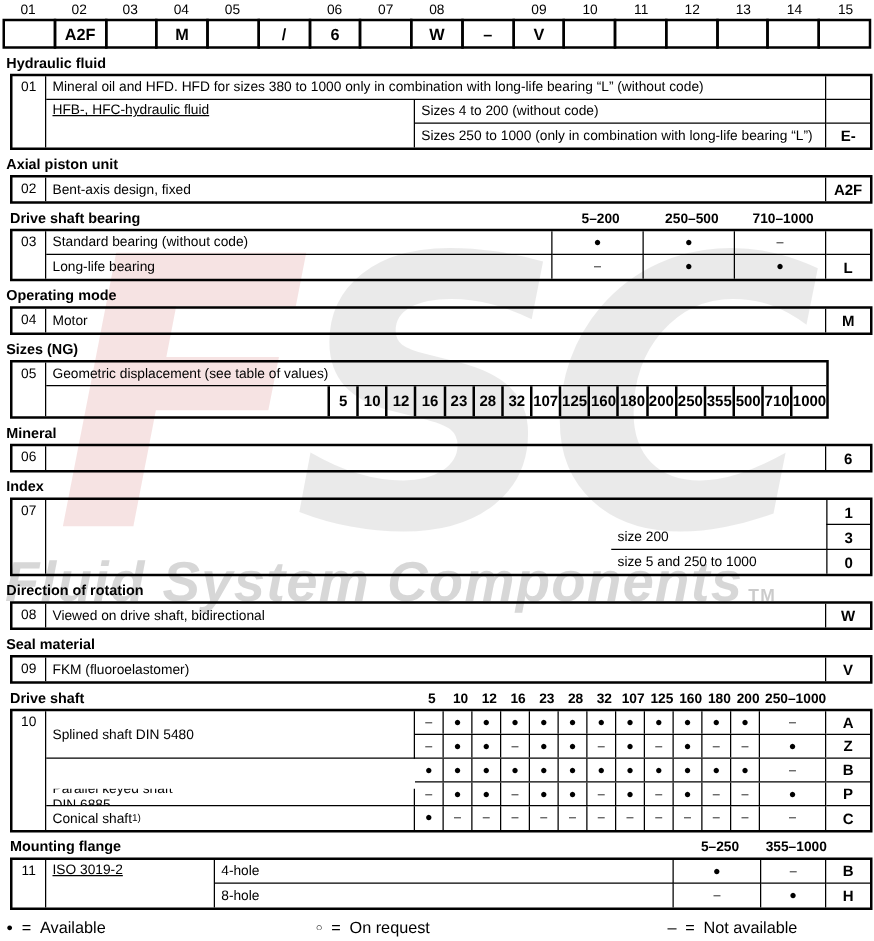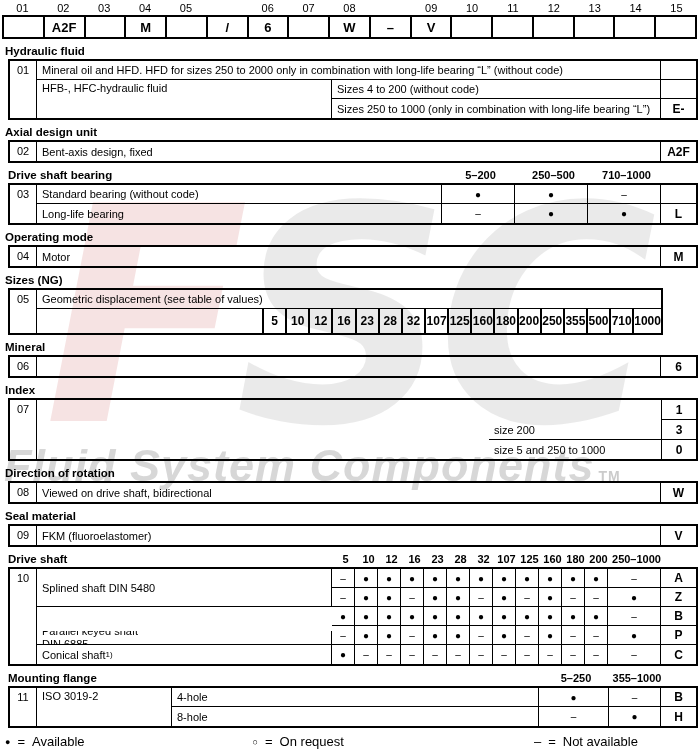--- a/index.html
+++ b/index.html
@@ -33,21 +33,21 @@
   .hdr .hc{font-weight:bold;font-size:11px;text-align:center;line-height:13px;}
   
   .tbl{display:grid;border:2px solid #000;width:690px;margin-left:8px;box-sizing:border-box;background:transparent;}
   .tbl-n{width:655px;}
   .c{display:flex;align-items:center;font-size:11px;box-sizing:border-box;overflow:hidden;}
   .br{border-right:1px solid #000;}
   .bb{border-bottom:1px solid #000;}
   .bl{border-left:1px solid #000;}
   .num{justify-content:center;align-items:flex-start;padding-top:3px;font-size:11px;}
   .dsc{padding-left:5px;}
-  .top{align-items:flex-start;padding-top:2px;}
+  .top{align-items:flex-start;padding-top:2px;text-decoration:underline;}
   .code{justify-content:center;font-weight:bold;font-size:12px;}
   .ctr{justify-content:center;font-size:10px;}
   .two{flex-direction:column;align-items:flex-start;justify-content:center;line-height:13px;}
   sup{font-size:8px;line-height:8px;}
   
   .av{display:flex;}
   .av>div{width:23px;border-right:1px solid #000;box-sizing:border-box;
     display:flex;align-items:center;justify-content:center;font-size:10px;}
   .av>div:last-child{flex:1;}
   
@@ -110,30 +110,30 @@
       <div></div>
       <div></div>
       <div></div>
       <div></div>
       <div></div>
     </div>
 
   <div class="hd">Hydraulic fluid</div>
   <div class="tbl" style="grid-template-columns:27px 295px 1fr 35px;grid-template-rows:19px 19px 19px;">
     <div class="c num br" style="grid-area:1/1/4/2;">01</div>
-    <div class="c dsc br bb" style="grid-area:1/2/2/4;">Mineral oil and HFD. HFD for sizes 250 to 2000 only in combination with long-life bearing “L” (without code)</div>
+    <div class="c dsc br bb" style="grid-area:1/2/2/4;">Mineral oil and HFD. HFD for sizes 380 to 1000 only in combination with long-life bearing “L” (without code)</div>
     <div class="c code bb" style="grid-area:1/4/2/5;"></div>
     <div class="c dsc br top" style="grid-area:2/2/4/3;">HFB-, HFC-hydraulic fluid</div>
     <div class="c dsc br bb" style="grid-area:2/3/3/4;">Sizes 4 to 200 (without code)</div>
     <div class="c code bb" style="grid-area:2/4/3/5;"></div>
     <div class="c dsc br" style="grid-area:3/3/4/4;">Sizes 250 to 1000 (only in combination with long-life bearing “L”)</div>
     <div class="c code" style="grid-area:3/4/4/5;">E-</div>
   </div>
 
-  <div class="hd">Axial design unit</div>
+  <div class="hd">Axial piston unit</div>
   <div class="tbl" style="grid-template-columns:27px 1fr 35px;grid-template-rows:19px;">
     <div class="c num br">02</div>
     <div class="c dsc br">Bent-axis design, fixed</div>
     <div class="c code">A2F</div>
   </div>
 
   <div class="hdr">
     <div class="t">Drive shaft bearing</div>
     <div class="hc" style="width:73px;">5–200</div>
     <div class="hc" style="width:73px;">250–500</div>

